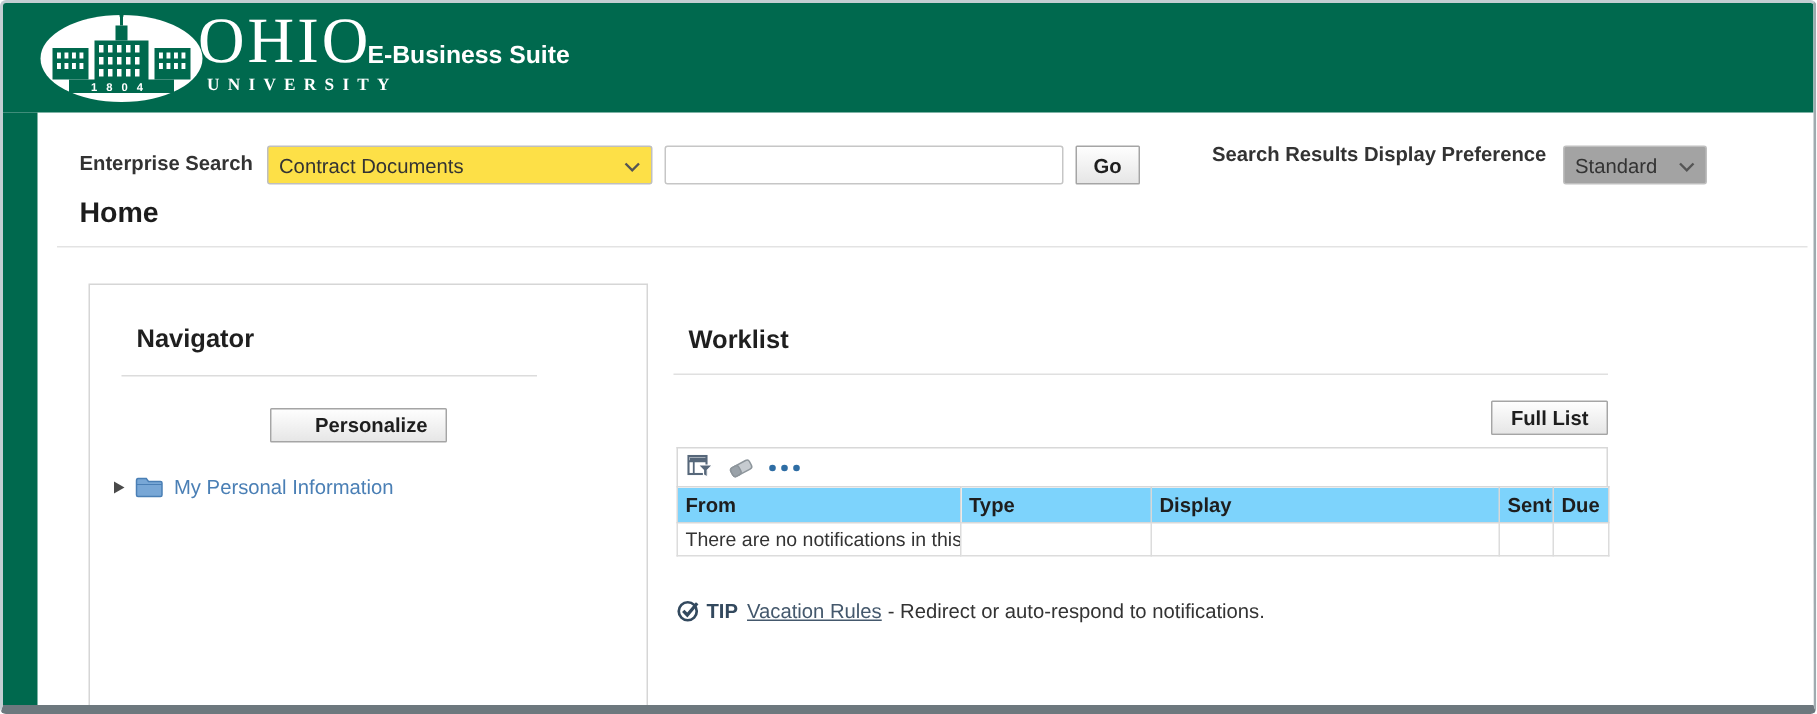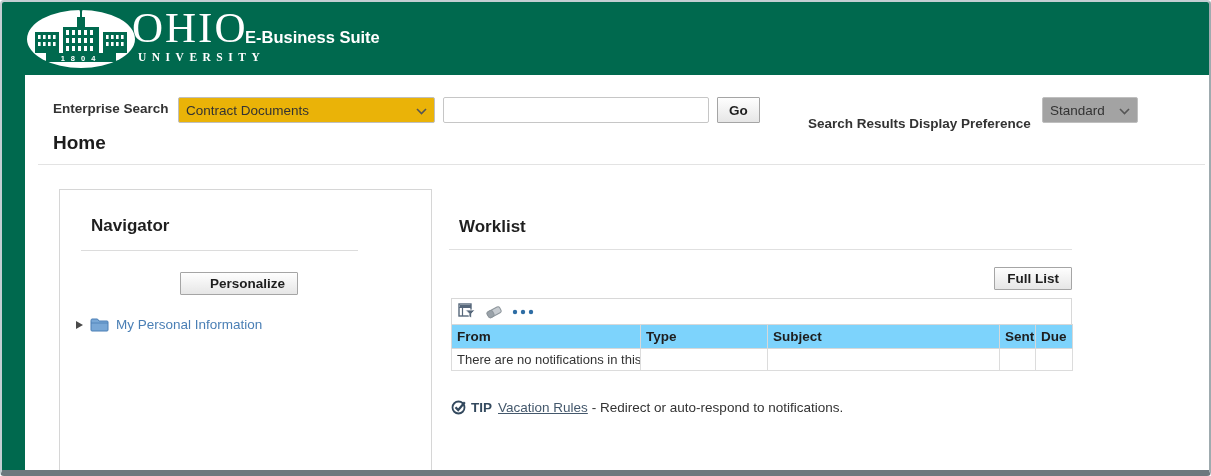--- a/index.html
+++ b/index.html
@@ -14,21 +14,21 @@
   
   .hdr{position:absolute;top:0;left:0;right:0;height:73px;background:#00694e;}
   .seal{position:absolute;left:24px;top:7px;}
   .ohio{position:absolute;left:130px;top:4px;color:#fff;font-family:"Liberation Serif","DejaVu Serif",serif;font-size:43px;font-weight:normal;letter-spacing:2px;line-height:1;}
   .univ{position:absolute;left:136px;top:49px;color:#fff;font-family:"Liberation Serif","DejaVu Serif",serif;font-size:11.5px;font-weight:bold;letter-spacing:5.5px;}
   .suite{position:absolute;left:243px;top:26px;color:#fff;font-size:16.5px;font-weight:bold;}
   .lstrip{position:absolute;top:73px;bottom:0;left:0;width:23px;background:#00694e;}
   
   .lbl{position:absolute;font-size:13.5px;font-weight:bold;color:#333;}
   .selbox{position:absolute;display:flex;align-items:center;justify-content:space-between;
-    height:24px;border:1px solid #bfbfbf;border-radius:2px;background:#eab308;
+    height:24px;border:1px solid #bfbfbf;border-radius:2px;background:#fde047;
     font-size:13.5px;color:#333;padding:0 7px;cursor:default;box-sizing:content-box;}
   .selbox.gray{background:#a3a3a3;}
   .chev{margin-left:10px;display:inline-block;}
   .txt-input{position:absolute;height:24px;border:1px solid #c6c6c6;border-radius:2px;background:#fff;font-size:13px;padding:0 6px;box-sizing:content-box;}
   .btn{display:inline-block;background:linear-gradient(#fefefe,#e6e6e6);border:1px solid #a5a5a5;
     border-radius:1px;font-weight:bold;font-size:13.5px;color:#1e1e1e;padding:3px 12px;cursor:pointer;
     font-family:"Liberation Sans",sans-serif;}
   
   .page-title{position:absolute;left:51px;top:130px;font-size:19px;font-weight:bold;color:#1c1c1c;}
   .page-rule{position:absolute;left:36px;right:4px;top:162px;height:1px;background:#e3e3e3;}
@@ -130,21 +130,21 @@
       <svg width="11" height="7" viewBox="0 0 11 7">
           <polyline points="1,1 5.5,5.5 10,1" fill="none" stroke="#555" stroke-width="1.6"></polyline>
         </svg>
     </span>
   </div>
 
   <input class="txt-input" style="left: 441px; top: 95px; width: 252px;" placeholder="">
 
   <button class="btn" style="position:absolute;left:715px;top:95px;height:26px;padding:0 11px;">Go</button>
 
-  <div class="lbl" style="left:806px;top:114px;">Search Results Display Preference</div>
+  <div class="lbl" style="left:806px;top:93px;">Search Results Display Preference</div>
 
   <div class="selbox gray" style="left:1040px;top:95px;width:80px;">
     <span>Standard</span>
     <span class="chev">
       <svg width="11" height="7" viewBox="0 0 11 7">
           <polyline points="1,1 5.5,5.5 10,1" fill="none" stroke="#555" stroke-width="1.6"></polyline>
         </svg>
     </span>
   </div>
 
@@ -201,21 +201,21 @@
           <col style="width:189px">
           <col style="width:127px">
           <col style="width:232px">
           <col style="width:36px">
           <col style="width:37px">
         </colgroup>
       <thead>
         <tr>
           <th>From</th>
           <th>Type</th>
-          <th>Subject</th>
+          <th>Display</th>
           <th>Sent</th>
           <th>Due</th>
         </tr>
       </thead>
       <tbody>
         <tr>
           <td>There are no notifications in this view.</td>
           <td></td>
           <td></td>
           <td></td>

